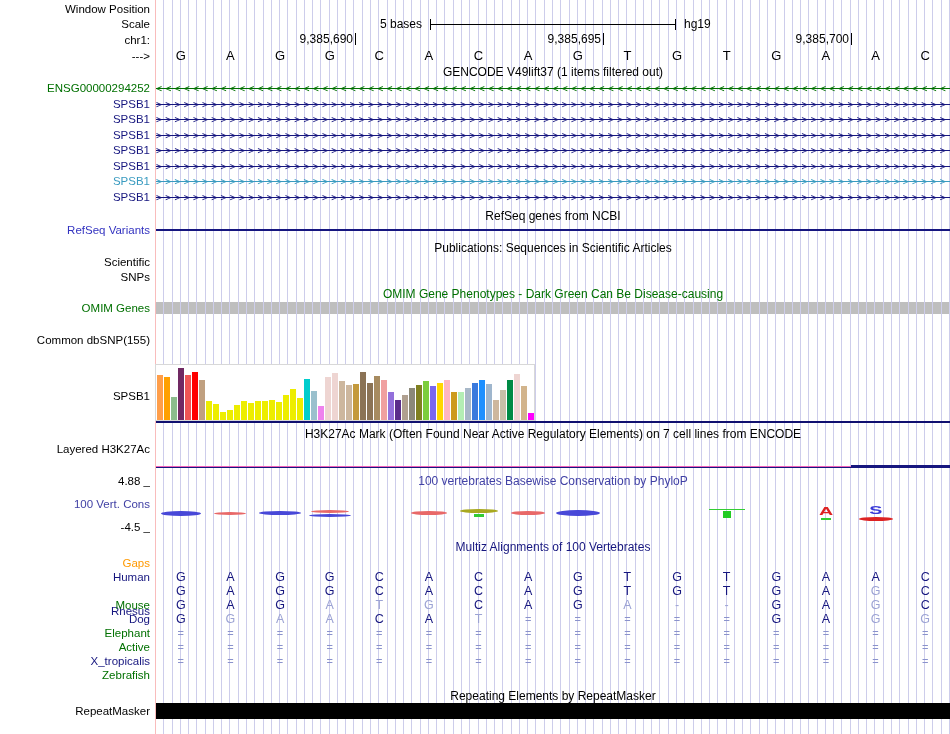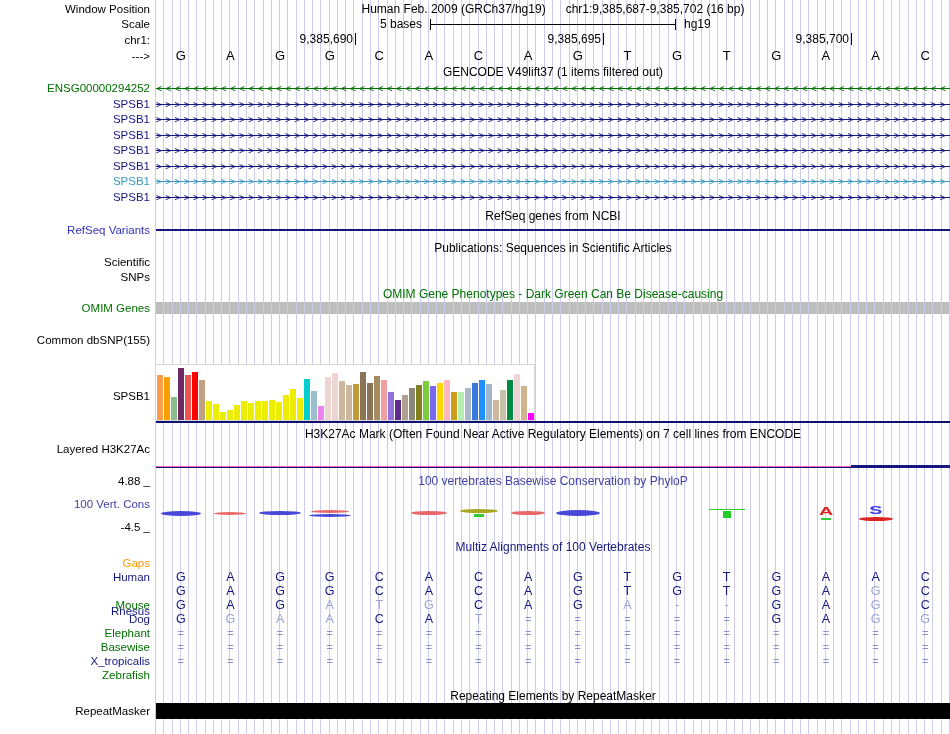--- a/index.html
+++ b/index.html
@@ -36,21 +36,20 @@
   .ruler-line{position:absolute;height:1px;background:#000;z-index:5;}
 </style>
 </head>
 <body>
 
 <div id="browser">
   <div id="grid"></div>
   <div id="pink-line"></div>
 
   <div class="llabel" style="top:2px">Window Position</div>
-  <div class="ctitle" style="top:2px"><span>Human Feb. 2009 (GRCh37/hg19)</span><span style="display:inline-block;width:20px"></span><span>chr1:9,385,687-9,385,702 (16 bp)</span></div>
 
   <div class="llabel" style="top:17px">Scale</div>
   <div class="coordlabel" style="left:330px;top:18px;width:92px">5 bases</div>
   <div class="ruler-line" style="left:430px;top:24px;width:246px"></div>
   <div class="tick" style="left:430px;top:19px;height:11px"></div>
   <div class="tick" style="left:675px;top:19px;height:11px"></div>
   <div class="coordlabel" style="left:684px;top:18px;width:60px;text-align:left">hg19</div>
 
   <div class="llabel" style="top:33px">chr1:</div>
   <div class="llabel" style="top:49px">---&gt;</div>
@@ -318,21 +317,21 @@
     <div class="aln eq" style="left: 453.75px; top: 626px; width: 49.625px;">=</div>
     <div class="aln eq" style="left: 503.375px; top: 626px; width: 49.625px;">=</div>
     <div class="aln eq" style="left: 553px; top: 626px; width: 49.625px;">=</div>
     <div class="aln eq" style="left: 602.625px; top: 626px; width: 49.625px;">=</div>
     <div class="aln eq" style="left: 652.25px; top: 626px; width: 49.625px;">=</div>
     <div class="aln eq" style="left: 701.875px; top: 626px; width: 49.625px;">=</div>
     <div class="aln eq" style="left: 751.5px; top: 626px; width: 49.625px;">=</div>
     <div class="aln eq" style="left: 801.125px; top: 626px; width: 49.625px;">=</div>
     <div class="aln eq" style="left: 850.75px; top: 626px; width: 49.625px;">=</div>
     <div class="aln eq" style="left: 900.375px; top: 626px; width: 49.625px;">=</div>
-    <div class="llabel" style="top: 640px; color: rgb(0, 112, 0);">Basewise</div>
+    <div class="llabel" style="top: 640px; color: rgb(0, 112, 0);">Active</div>
     <div class="aln eq" style="left: 156px; top: 640px; width: 49.625px;">=</div>
     <div class="aln eq" style="left: 205.625px; top: 640px; width: 49.625px;">=</div>
     <div class="aln eq" style="left: 255.25px; top: 640px; width: 49.625px;">=</div>
     <div class="aln eq" style="left: 304.875px; top: 640px; width: 49.625px;">=</div>
     <div class="aln eq" style="left: 354.5px; top: 640px; width: 49.625px;">=</div>
     <div class="aln eq" style="left: 404.125px; top: 640px; width: 49.625px;">=</div>
     <div class="aln eq" style="left: 453.75px; top: 640px; width: 49.625px;">=</div>
     <div class="aln eq" style="left: 503.375px; top: 640px; width: 49.625px;">=</div>
     <div class="aln eq" style="left: 553px; top: 640px; width: 49.625px;">=</div>
     <div class="aln eq" style="left: 602.625px; top: 640px; width: 49.625px;">=</div>

